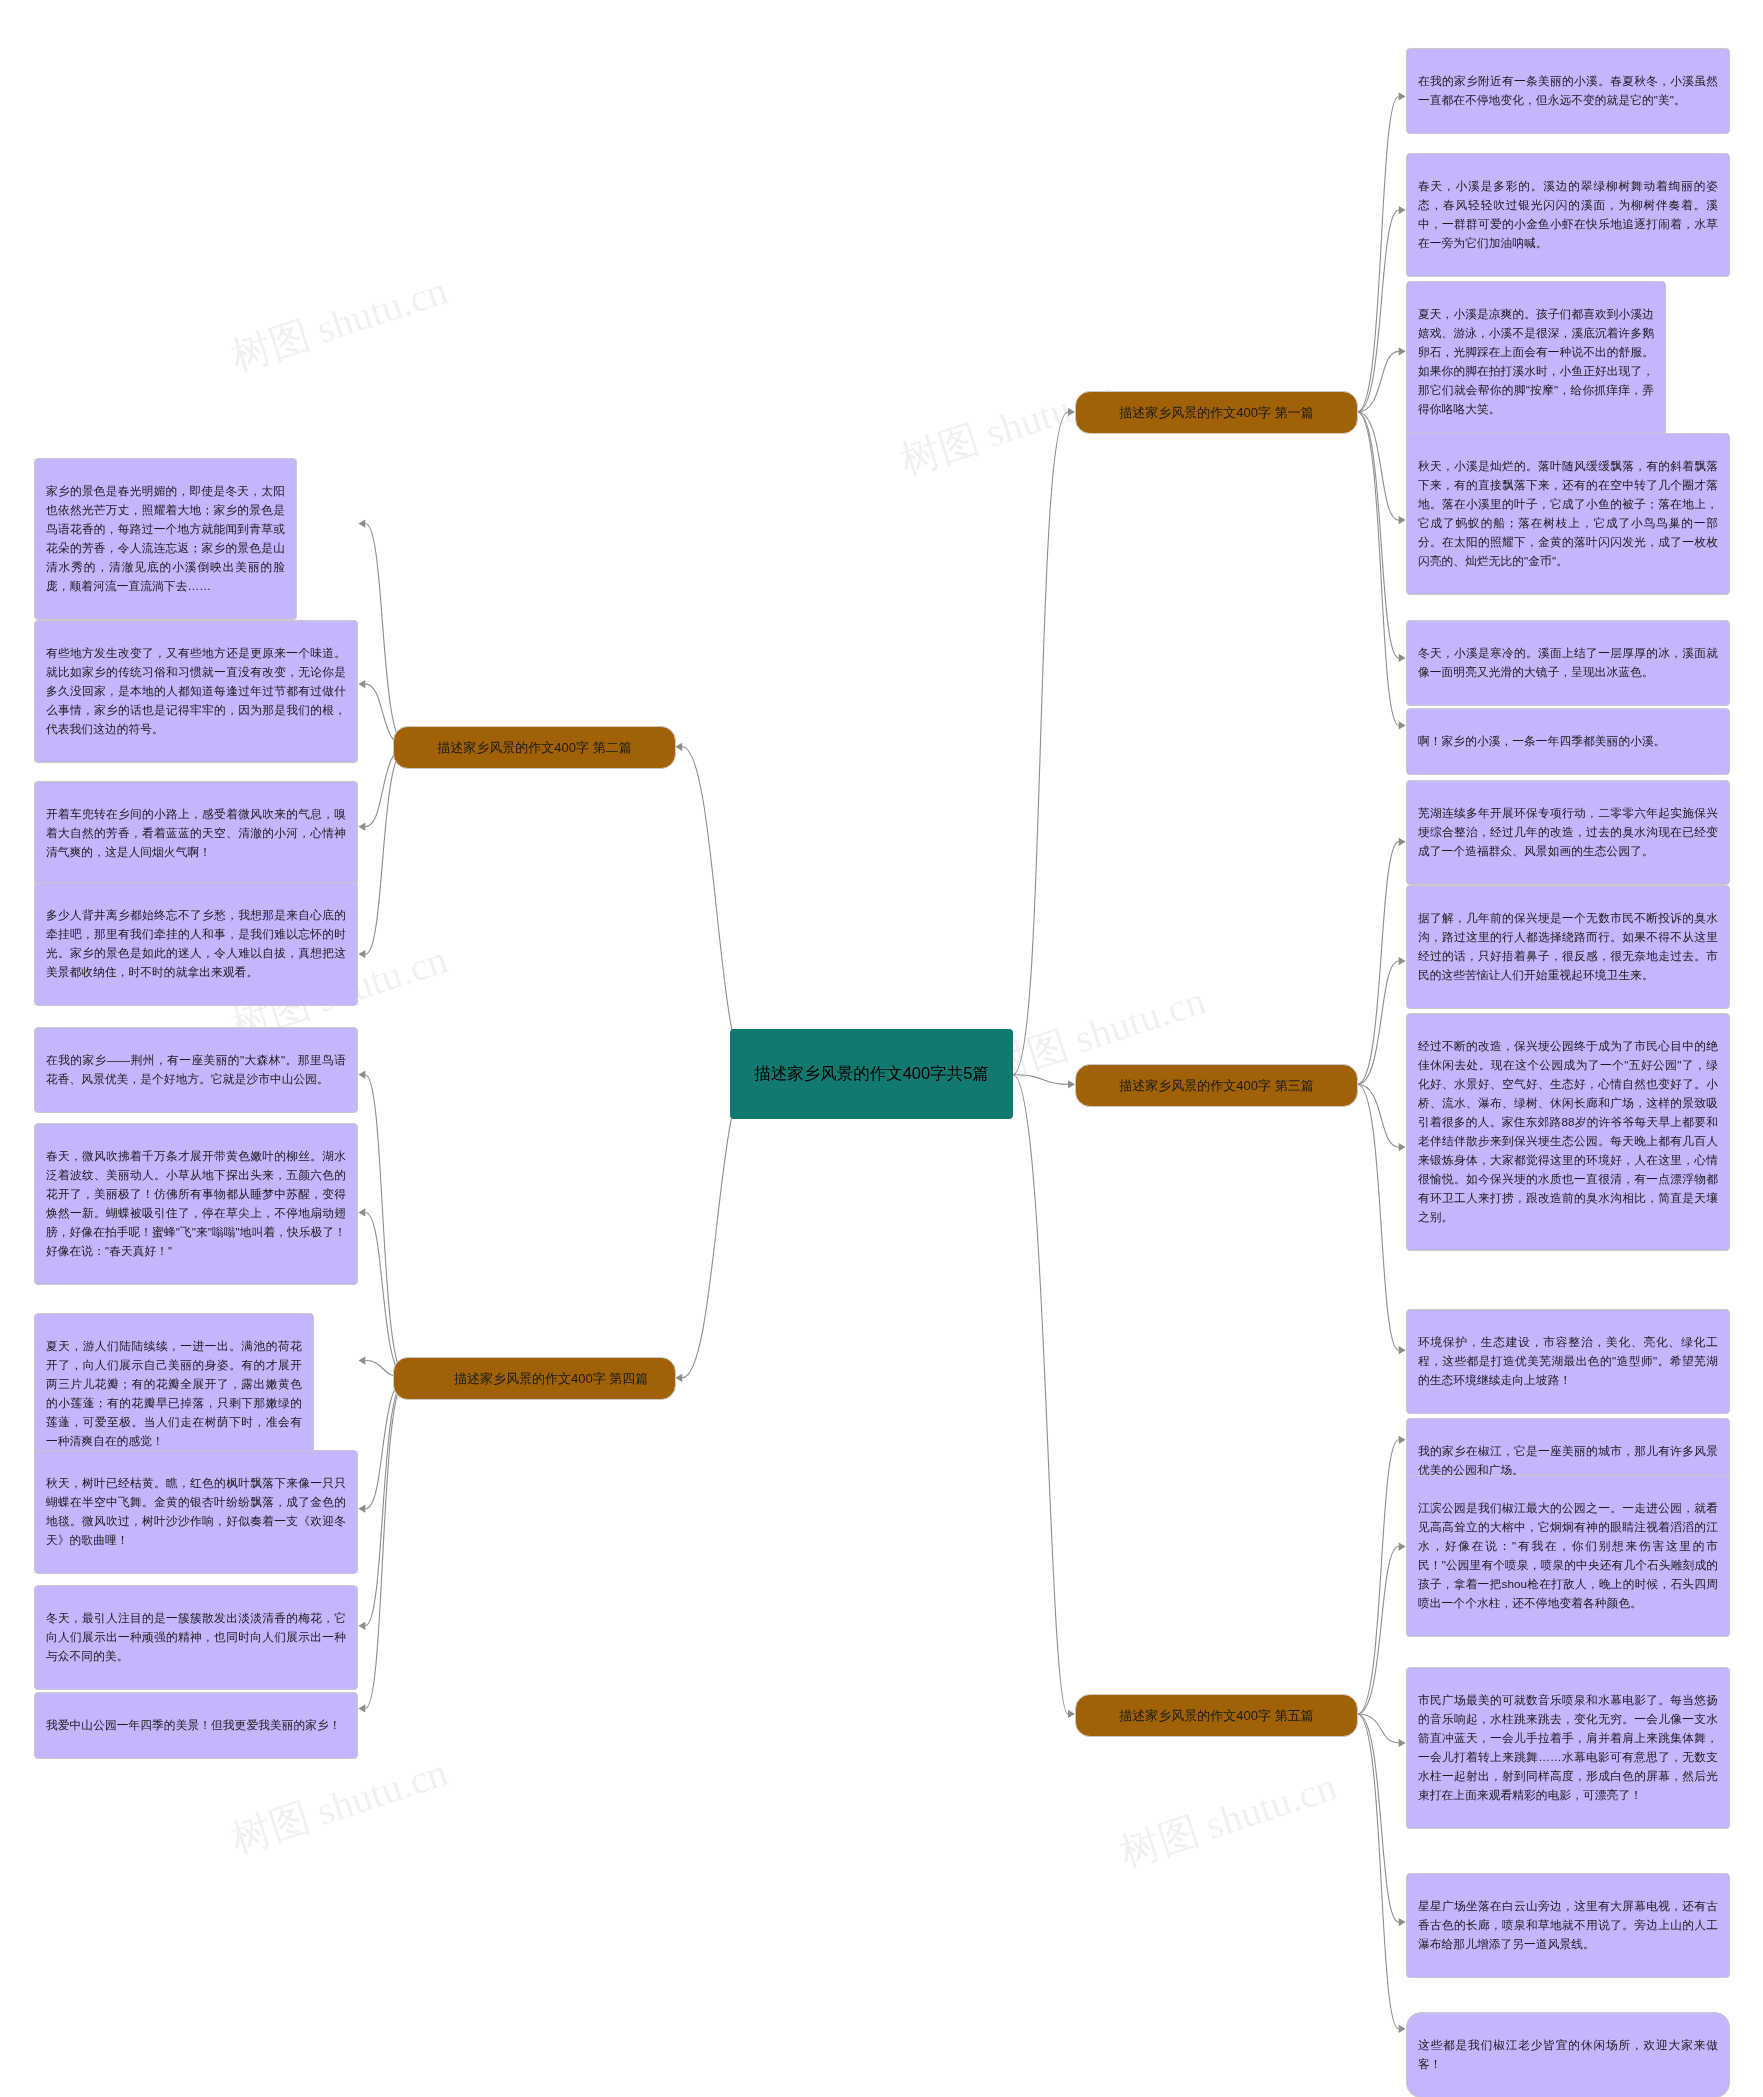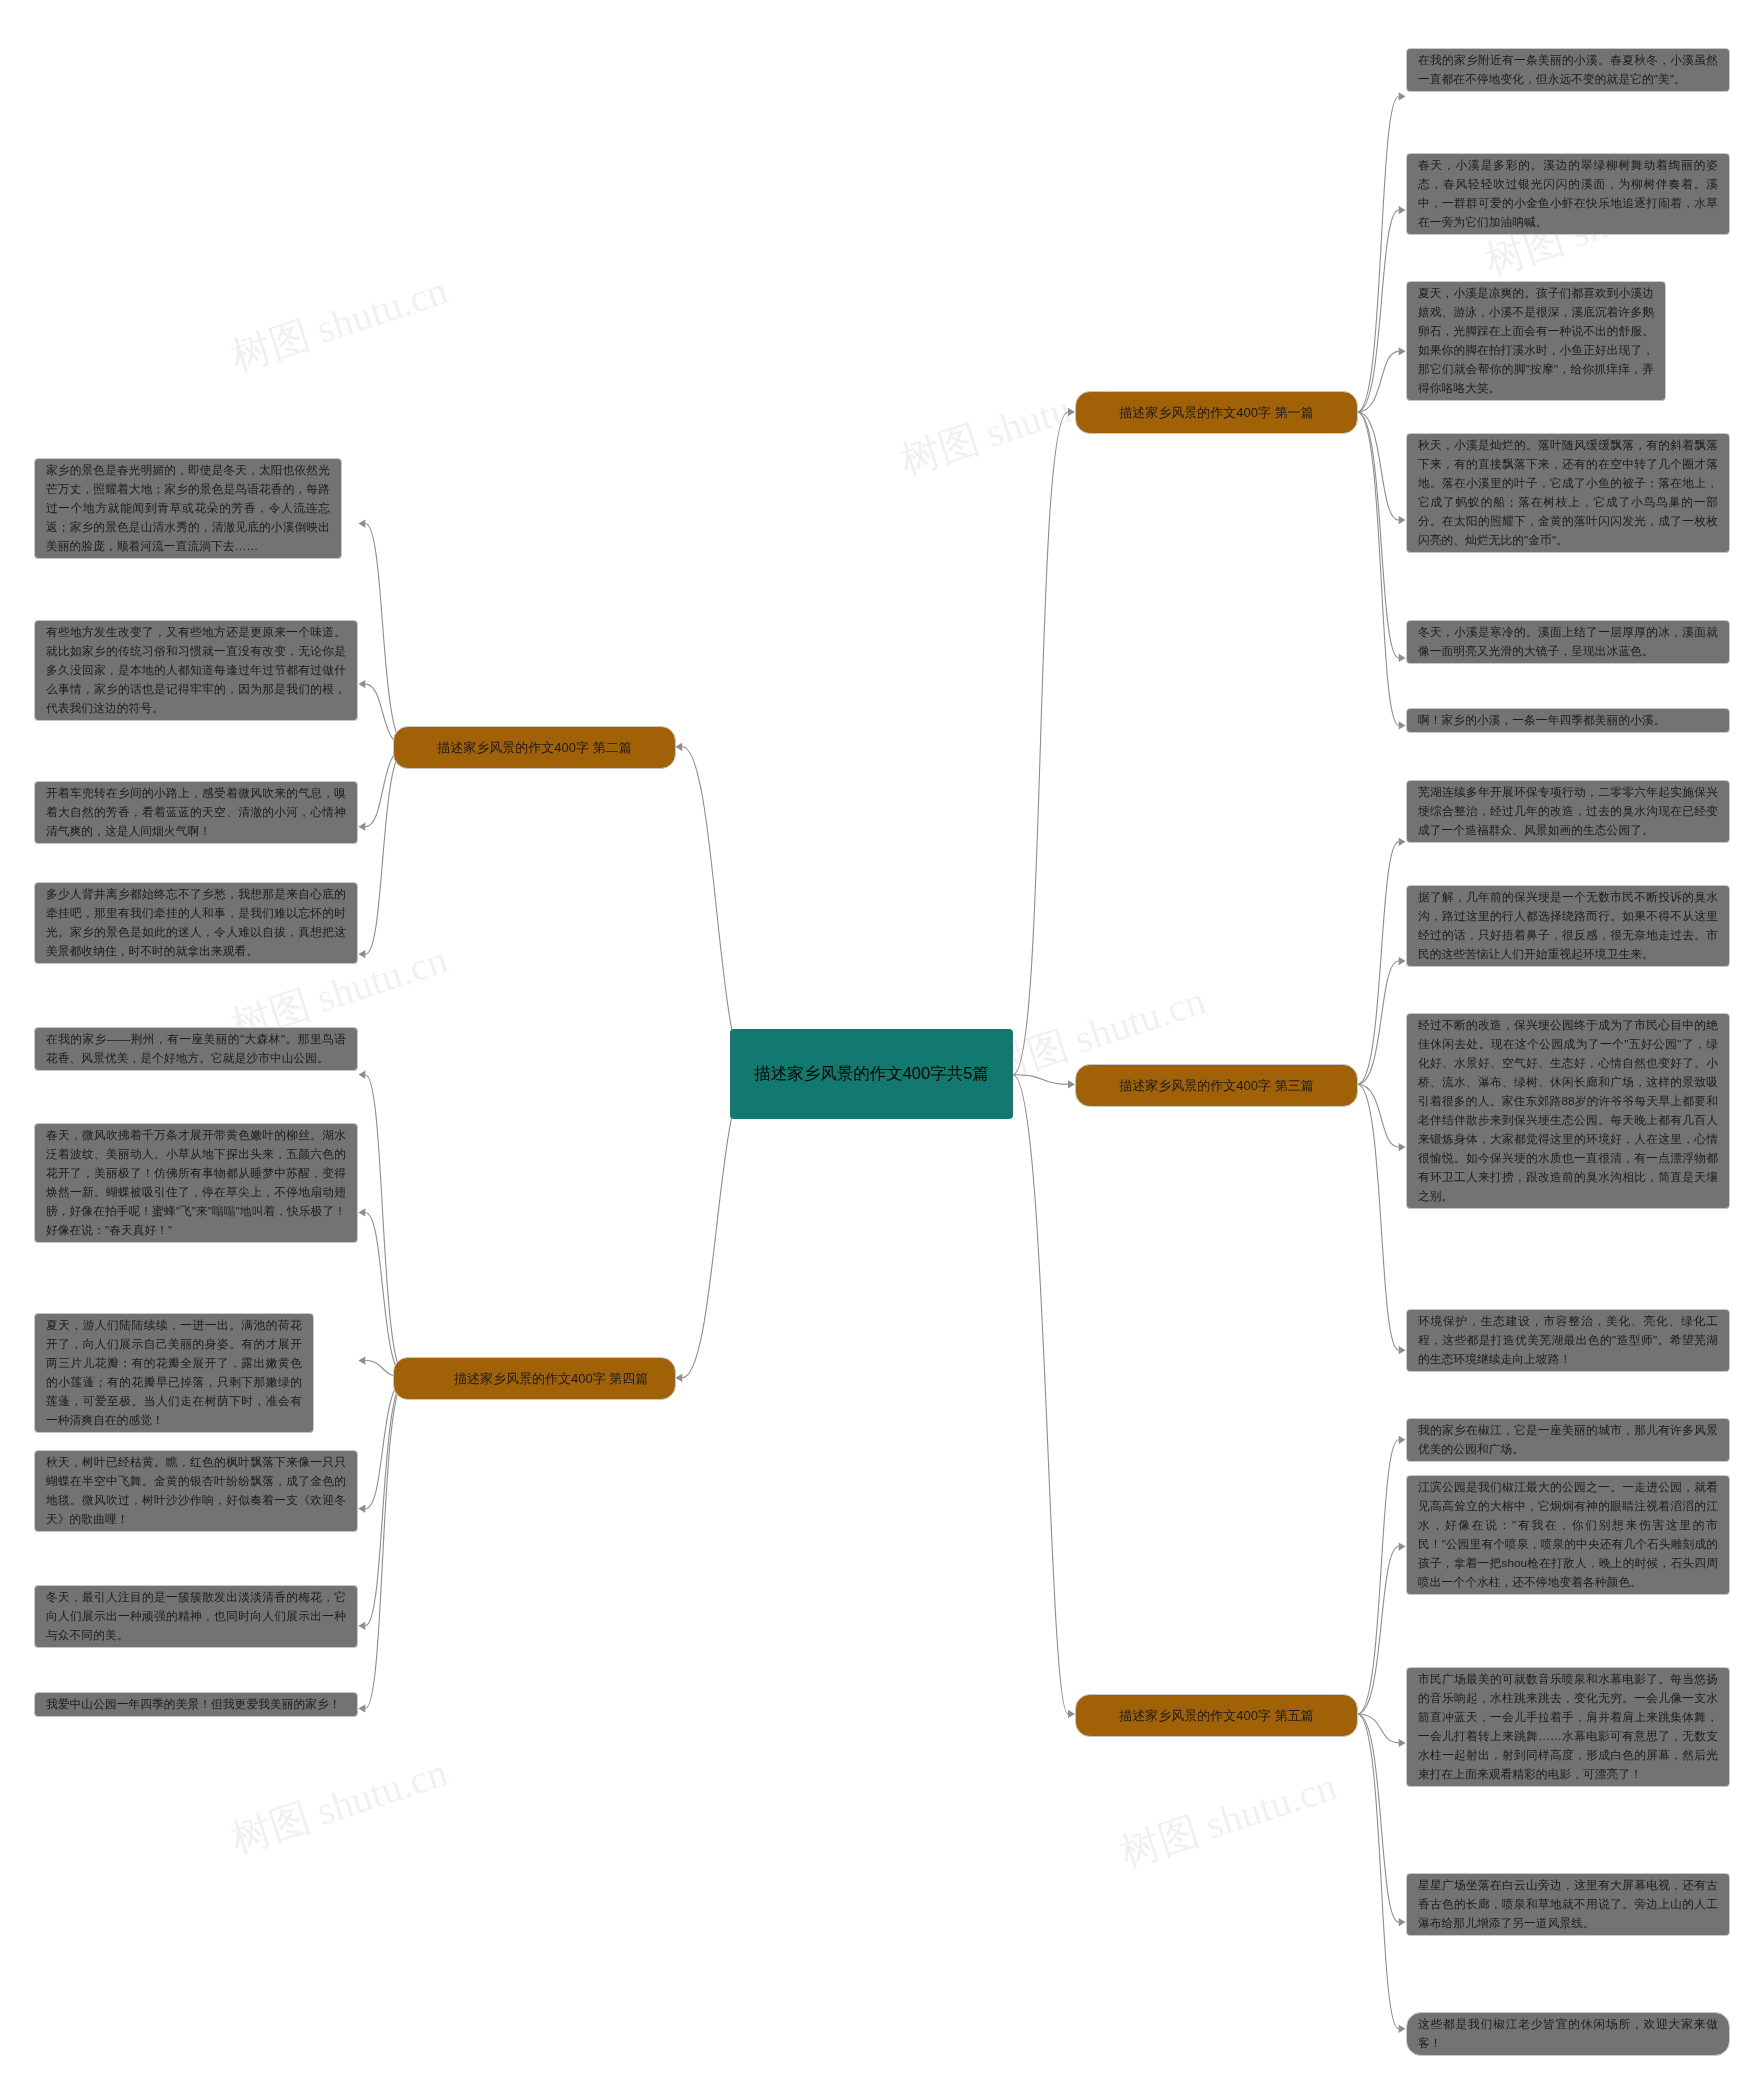--- a/index.html
+++ b/index.html
@@ -30,25 +30,25 @@
     left: 0; top: 0;
     width: 1764px;
     height: 2097px;
     pointer-events: none;
   }
   .node {
     position: absolute;
     box-sizing: border-box;
     border: 0.7px solid #c9c9c9;
     border-radius: 4.1px;
-    background: #737373;
+    background: #c4b5fd;
     color: #1a1a1a;
     font-size: 11.7px;
     line-height: 1.62;
-    padding: 2px 11px;
+    padding: 23px 11px;
     text-align: justify;
     letter-spacing: 0.1px;
   }
   .branch {
     position: absolute;
     box-sizing: border-box;
     border: 0.7px solid #c9c9c9;
     border-radius: 15px;
     background: #a16207;
     color: #1a1a1a;
@@ -173,21 +173,21 @@
   <div class="branch" style="left:393px; top:1357px; width:283px; height:43px;padding-left:43px;">描述家乡风景的作文400字 第四篇</div>
   <div class="branch" style="left:1075px; top:1694px; width:283px; height:43px;">描述家乡风景的作文400字 第五篇</div>
 
   <div class="node" style="left:1406px; top:48px; width:324px;">在我的家乡附近有一条美丽的小溪。春夏秋冬，小溪虽然一直都在不停地变化，但永远不变的就是它的"美"。</div>
   <div class="node" style="left:1406px; top:153px; width:324px;">春天，小溪是多彩的。溪边的翠绿柳树舞动着绚丽的姿态，春风轻轻吹过银光闪闪的溪面，为柳树伴奏着。溪中，一群群可爱的小金鱼小虾在快乐地追逐打闹着，水草在一旁为它们加油呐喊。</div>
   <div class="node" style="left:1406px; top:281px; width:260px;">夏天，小溪是凉爽的。孩子们都喜欢到小溪边嬉戏、游泳，小溪不是很深，溪底沉着许多鹅卵石，光脚踩在上面会有一种说不出的舒服。如果你的脚在拍打溪水时，小鱼正好出现了，那它们就会帮你的脚"按摩"，给你抓痒痒，弄得你咯咯大笑。</div>
   <div class="node" style="left:1406px; top:433px; width:324px;">秋天，小溪是灿烂的。落叶随风缓缓飘落，有的斜着飘落下来，有的直接飘落下来，还有的在空中转了几个圈才落地。落在小溪里的叶子，它成了小鱼的被子；落在地上，它成了蚂蚁的船；落在树枝上，它成了小鸟鸟巢的一部分。在太阳的照耀下，金黄的落叶闪闪发光，成了一枚枚闪亮的、灿烂无比的"金币"。</div>
   <div class="node" style="left:1406px; top:620px; width:324px;">冬天，小溪是寒冷的。溪面上结了一层厚厚的冰，溪面就像一面明亮又光滑的大镜子，呈现出冰蓝色。</div>
   <div class="node" style="left:1406px; top:708px; width:324px;">啊！家乡的小溪，一条一年四季都美丽的小溪。</div>
 
-  <div class="node" style="left:34px; top:458px; width:308px;">家乡的景色是春光明媚的，即使是冬天，太阳也依然光芒万丈，照耀着大地；家乡的景色是鸟语花香的，每路过一个地方就能闻到青草或花朵的芳香，令人流连忘返；家乡的景色是山清水秀的，清澈见底的小溪倒映出美丽的脸庞，顺着河流一直流淌下去……</div>
+  <div class="node" style="left:34px; top:458px; width:263px;">家乡的景色是春光明媚的，即使是冬天，太阳也依然光芒万丈，照耀着大地；家乡的景色是鸟语花香的，每路过一个地方就能闻到青草或花朵的芳香，令人流连忘返；家乡的景色是山清水秀的，清澈见底的小溪倒映出美丽的脸庞，顺着河流一直流淌下去……</div>
   <div class="node" style="left:34px; top:620px; width:324px;">有些地方发生改变了，又有些地方还是更原来一个味道。就比如家乡的传统习俗和习惯就一直没有改变，无论你是多久没回家，是本地的人都知道每逢过年过节都有过做什么事情，家乡的话也是记得牢牢的，因为那是我们的根，代表我们这边的符号。</div>
   <div class="node" style="left:34px; top:781px; width:324px;">开着车兜转在乡间的小路上，感受着微风吹来的气息，嗅着大自然的芳香，看着蓝蓝的天空、清澈的小河，心情神清气爽的，这是人间烟火气啊！</div>
   <div class="node" style="left:34px; top:882px; width:324px;">多少人背井离乡都始终忘不了乡愁，我想那是来自心底的牵挂吧，那里有我们牵挂的人和事，是我们难以忘怀的时光。家乡的景色是如此的迷人，令人难以自拔，真想把这美景都收纳住，时不时的就拿出来观看。</div>
 
   <div class="node" style="left:1406px; top:780px; width:324px;">芜湖连续多年开展环保专项行动，二零零六年起实施保兴埂综合整治，经过几年的改造，过去的臭水沟现在已经变成了一个造福群众、风景如画的生态公园了。</div>
   <div class="node" style="left:1406px; top:885px; width:324px;">据了解，几年前的保兴埂是一个无数市民不断投诉的臭水沟，路过这里的行人都选择绕路而行。如果不得不从这里经过的话，只好捂着鼻子，很反感，很无奈地走过去。市民的这些苦恼让人们开始重视起环境卫生来。</div>
   <div class="node" style="left:1406px; top:1013px; width:324px;">经过不断的改造，保兴埂公园终于成为了市民心目中的绝佳休闲去处。现在这个公园成为了一个"五好公园"了，绿化好、水景好、空气好、生态好，心情自然也变好了。小桥、流水、瀑布、绿树、休闲长廊和广场，这样的景致吸引着很多的人。家住东郊路88岁的许爷爷每天早上都要和老伴结伴散步来到保兴埂生态公园。每天晚上都有几百人来锻炼身体，大家都觉得这里的环境好，人在这里，心情很愉悦。如今保兴埂的水质也一直很清，有一点漂浮物都有环卫工人来打捞，跟改造前的臭水沟相比，简直是天壤之别。</div>
   <div class="node" style="left:1406px; top:1309px; width:324px;">环境保护，生态建设，市容整治，美化、亮化、绿化工程，这些都是打造优美芜湖最出色的"造型师"。希望芜湖的生态环境继续走向上坡路！</div>
 
   <div class="node" style="left:34px; top:1027px; width:324px;">在我的家乡——荆州，有一座美丽的"大森林"。那里鸟语花香、风景优美，是个好地方。它就是沙市中山公园。</div>

